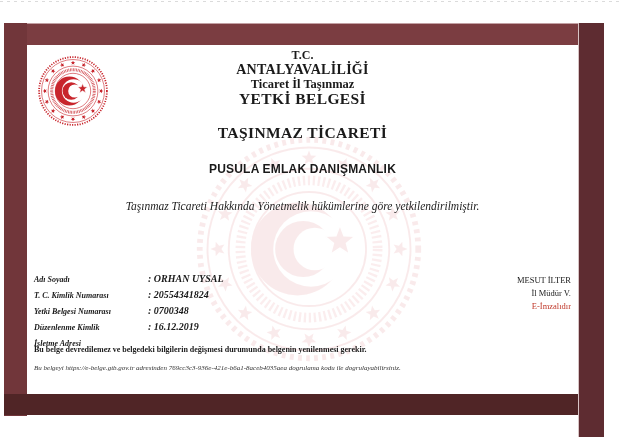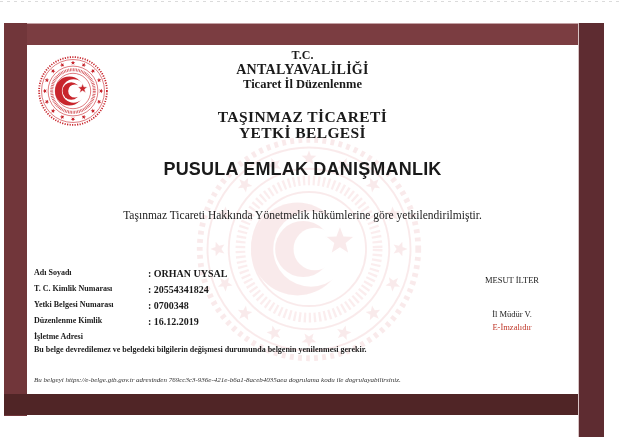--- a/index.html
+++ b/index.html
@@ -13,32 +13,32 @@
   .band-right{left:578px;top:23px;width:25px;height:414px;background:#5e2c31;border-left:1px solid #d8c4c5;}
   .band-bottom{left:4px;top:394px;width:574px;height:21px;background:#502526;}
   .emblem{position:absolute;left:37px;top:55px;width:72px;height:72px;}
   .watermark{position:absolute;left:193px;top:133px;width:232px;height:232px;opacity:0.09;pointer-events:none;}
   .header{position:absolute;left:27px;top:45px;width:551px;text-align:center;}
   .h-tc{font-size:12px;font-weight:bold;line-height:14px;margin-top:3px;}
   .h-auth{font-size:14px;font-weight:bold;line-height:15px;letter-spacing:.3px;}
   .h-dept{font-size:12.5px;font-weight:bold;line-height:14px;}
   .h-title{font-size:15.5px;font-weight:bold;line-height:16px;letter-spacing:.4px;}
   .h-title.first{margin-top:18px;}
-  .h-company{font-family:"Liberation Sans", sans-serif;font-size:18px;font-weight:bold;
+  .h-company{font-family:"Liberation Sans", sans-serif;font-size:12px;font-weight:bold;
              line-height:14px;margin-top:21px;letter-spacing:.2px;}
-  .h-statement{font-size:11.5px;line-height:14px;margin-top:32px;color:#222;}
+  .h-statement{font-size:11.5px;font-style:italic;line-height:14px;margin-top:23px;color:#222;}
   .fields{position:absolute;left:34px;top:268px;width:530px;}
-  .frow{display:flex;height:16px;align-items:flex-start;}
+  .frow{display:flex;height:16px;align-items:flex-end;font-style:italic;}
   .flabel{width:114px;font-size:8px;font-weight:bold;flex:none;}
   .fvalue{font-size:10px;font-weight:bold;white-space:nowrap;}
   .note-bold{position:absolute;left:34px;top:345px;font-size:8px;font-weight:bold;white-space:nowrap;}
-  .note-italic{position:absolute;left:34px;top:364px;font-size:7px;font-style:italic;white-space:nowrap;color:#333;margin-top:12px;}
-  .signature{position:absolute;left:453px;top:274px;width:118px;text-align:center;}
+  .note-italic{position:absolute;left:34px;top:364px;font-size:7px;font-style:italic;white-space:nowrap;color:#333;}
+  .signature{position:absolute;left:453px;top:274px;width:118px;text-align:right;}
   .sig-name{font-size:8.5px;line-height:13px;}
-  .sig-title{font-size:8.5px;line-height:13px;margin-top:21px;}
+  .sig-title{font-size:8.5px;line-height:13px;}
   .sig-esign{font-size:8.5px;line-height:13px;color:#c0392b;}
 </style>
 </head>
 <body>
 
 <svg width="0" height="0" style="position:absolute" aria-hidden="true">
   <defs>
     <polygon id="star5" points="0,-4 1,-1.38 3.8,-1.24 1.62,0.53 2.35,3.24 0,1.7 -2.35,3.24 -1.62,0.53 -3.8,-1.24 -1,-1.38"></polygon>
     <g id="emblem-g" fill="#c8252c">
       <circle cx="60" cy="60" r="56.5" fill="none" stroke="#c8252c" stroke-width="3" stroke-dasharray="2,2.2"></circle>
@@ -82,23 +82,23 @@
   <svg class="watermark" viewBox="0 0 120 120">
       <use href="#emblem-g"></use>
     </svg>
   <svg class="emblem" viewBox="0 0 120 120">
       <use href="#emblem-g"></use>
     </svg>
 
   <div class="header">
     <div class="h-tc">T.C.</div>
     <div class="h-auth">ANTALYAVALİLİĞİ</div>
-    <div class="h-dept">Ticaret İl Düzenlenme</div>
+    <div class="h-dept">Ticaret İl Taşınmaz</div>
+    <div class="h-title">YETKİ BELGESİ</div>
     <div class="h-title first">TAŞINMAZ TİCARETİ</div>
-    <div class="h-title">YETKİ BELGESİ</div>
     <div class="h-company">PUSULA EMLAK DANIŞMANLIK</div>
     <div class="h-statement">Taşınmaz Ticareti Hakkında Yönetmelik hükümlerine göre yetkilendirilmiştir.</div>
   </div>
 
   <div class="fields">
     <div class="frow">
       <span class="flabel">Adı Soyadı</span>
       <span class="fvalue">: ORHAN UYSAL</span>
     </div>
     <div class="frow">

